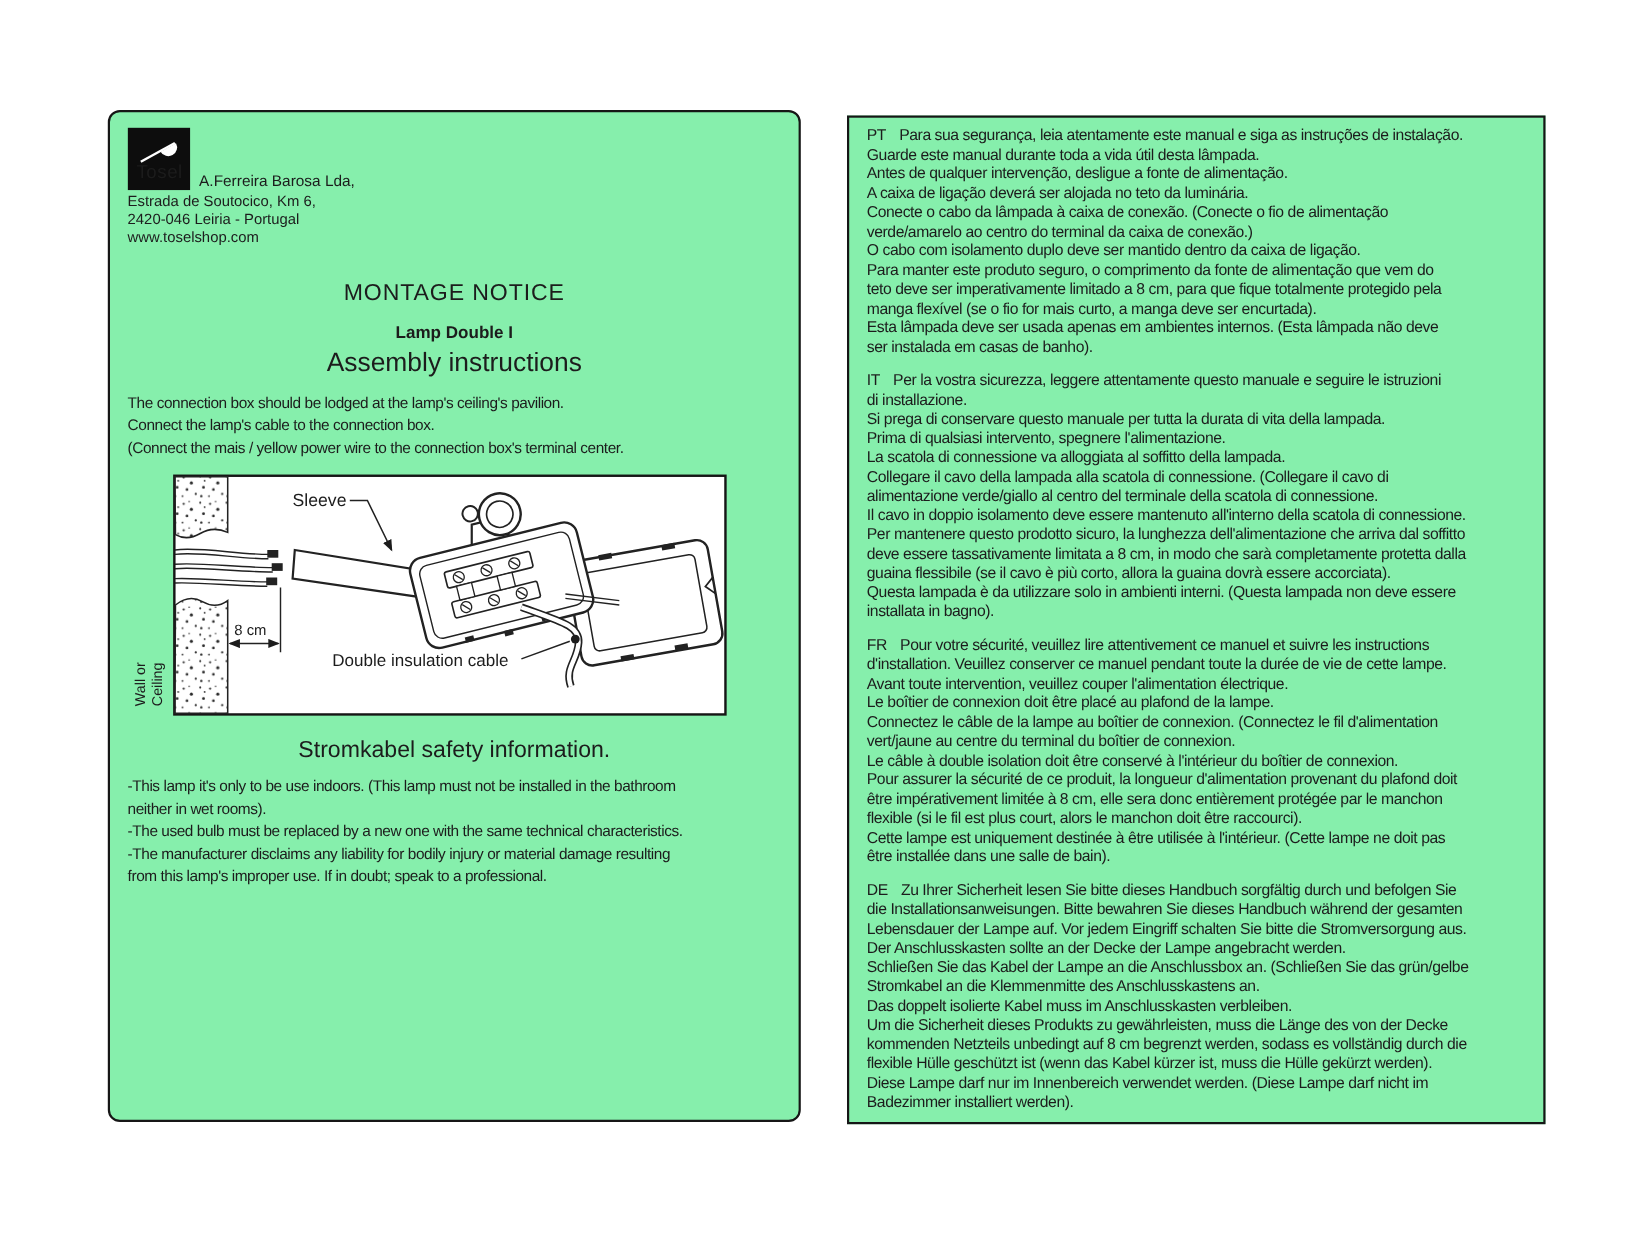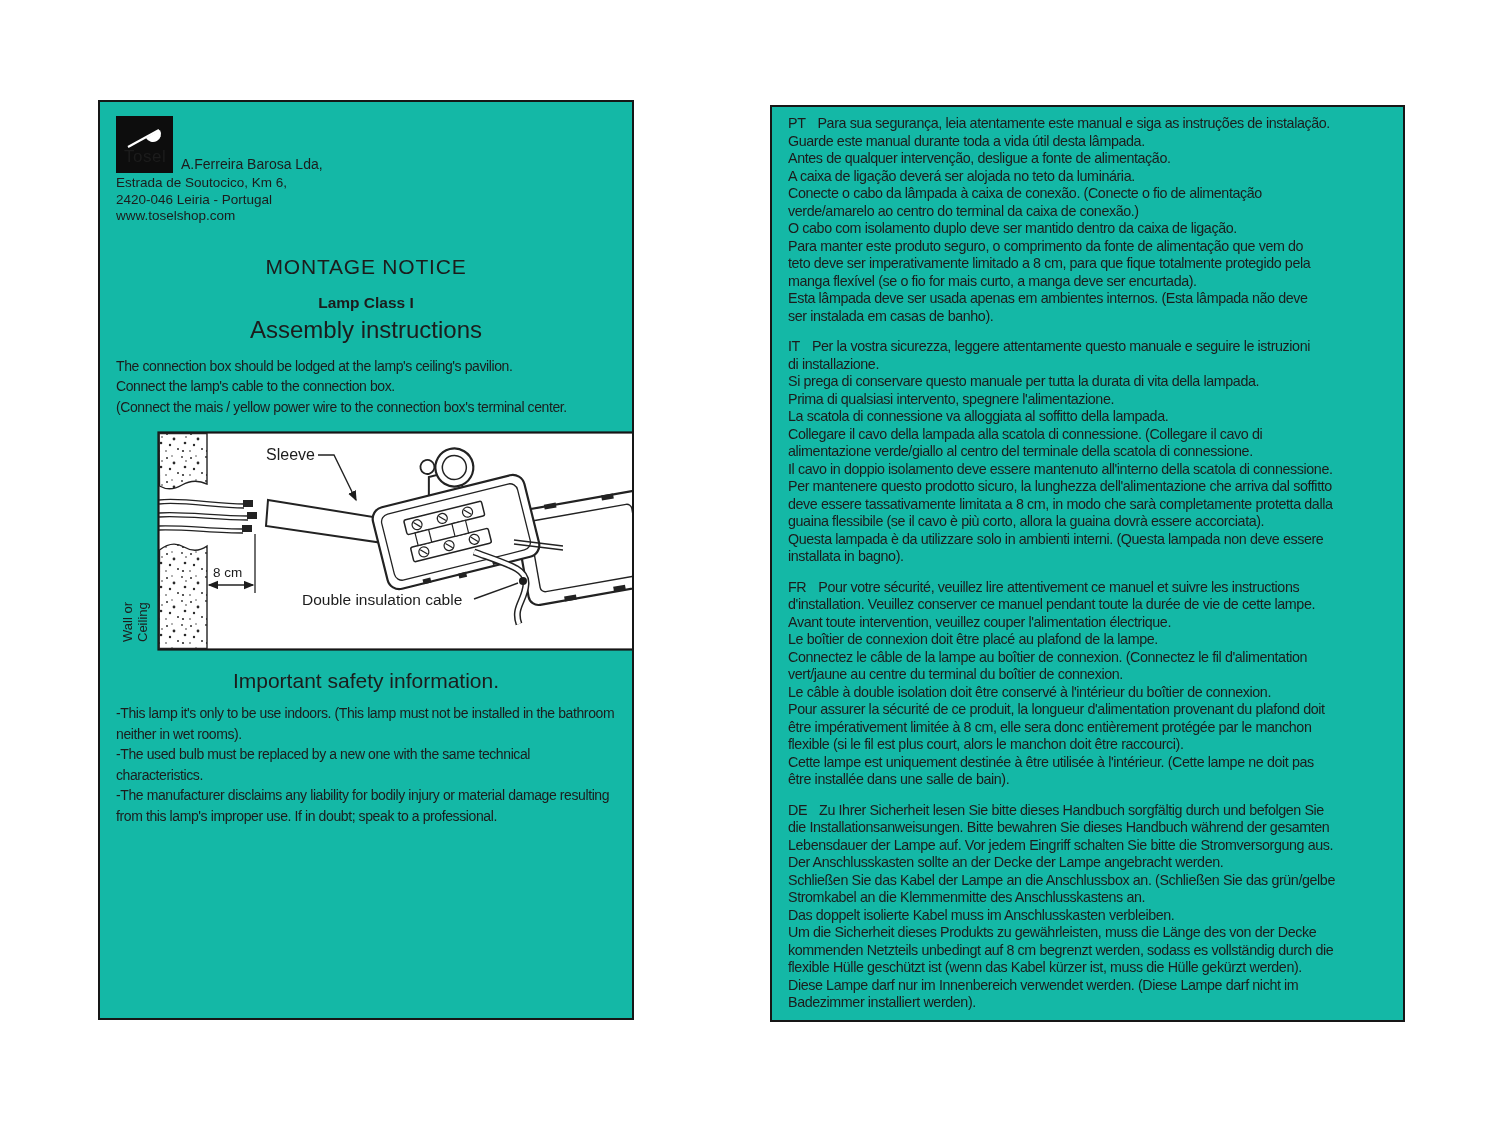--- a/index.html
+++ b/index.html
@@ -1,19 +1,19 @@
 <!DOCTYPE html>
 <html><head>
 <meta charset="utf-8">
 <style>
   html,body{margin:0;padding:0;background:#ffffff;}
   .canvas{position:relative;width:1500px;height:1125px;background:#ffffff;overflow:hidden;
           font-family:"Liberation Sans", sans-serif;color:#1c1c1c;}
-  .page{position:absolute;border:2px solid #161616;background:#14b8a6;box-sizing:border-box;overflow:hidden;}
-  .page-left{left:98px;top:100px;width:536px;height:920px;padding:13px 16px;}
+  .page{position:absolute;border:2px solid #161616;background:#86efac;box-sizing:border-box;overflow:hidden;}
+  .page-left{left:98px;top:100px;width:630px;height:920px;padding:13px 16px;border-radius:11px;}
   .page-right{left:770px;top:105px;width:635px;height:917px;padding:8px 16px;}
 
   
   .brand-row{display:flex;align-items:flex-end;gap:8px;height:58px;}
   .logo-box{width:57px;height:57px;flex:0 0 auto;}
   .company{font-size:14px;line-height:16px;padding-bottom:1px;}
   .addr{font-size:13.5px;line-height:16.5px;white-space:pre-wrap;margin:2px 0 0 0;}
   .h-title{font-size:21px;letter-spacing:0.8px;text-align:center;margin:30px 0 0 0;font-weight:400;}
   .h-sub{font-size:15.5px;text-align:center;margin:15px 0 0 0;font-weight:700;}
   .para{font-size:14px;line-height:20.5px;letter-spacing:-0.4px;white-space:pre-wrap;margin:0;}
@@ -49,21 +49,21 @@
           <text x="8" y="46" font-size="17" letter-spacing="0.5" fill="#ffffff">Tosel</text>
         </svg>
       </div>
       <span class="company">A.Ferreira Barosa Lda,</span>
     </div>
     <p class="addr">Estrada de Soutocico, Km 6,
 2420-046 Leiria - Portugal
 www.toselshop.com</p>
 
     <h1 class="h-title">MONTAGE NOTICE</h1>
-    <h2 class="h-sub">Lamp Class I</h2>
+    <h2 class="h-sub">Lamp Double I</h2>
 
 
     <h3 class="h-mid">Assembly instructions</h3>
 
     <p class="para blockgap">The connection box should be lodged at the lamp's ceiling's pavilion.
 Connect the lamp's cable to the connection box.
 (Connect the mais / yellow power wire to the connection box's terminal center.</p>
 
 
 
@@ -162,21 +162,21 @@
 
         <circle cx="407" cy="151" r="4" fill="#1c1c1c"></circle>
         <line x1="358" y1="169" x2="402" y2="153" stroke="#222" stroke-width="1.4"></line>
         <text x="186" y="175" font-size="15.5">Double insulation cable</text>
 
         <text transform="translate(16,212) rotate(-90)" font-size="13">Wall or</text>
         <text transform="translate(31,212) rotate(-90)" font-size="13">Ceiling</text>
       </svg>
     </div>
 
-    <h3 class="h-safety">Important safety information.</h3>
+    <h3 class="h-safety">Stromkabel safety information.</h3>
     <p class="para safety">-This lamp it's only to be use indoors. (This lamp must not be installed in the bathroom
 neither in wet rooms).
 -The used bulb must be replaced by a new one with the same technical characteristics.
 -The manufacturer disclaims any liability for bodily injury or material damage resulting
 from this lamp's improper use. If in doubt; speak to a professional.</p>
   </section>
 
   <section class="page page-right">
     <p class="lang-para">
       <span class="lang-code">PT</span><span class="lang-text">Para sua segurança, leia atentamente este manual e siga as instruções de instalação.

